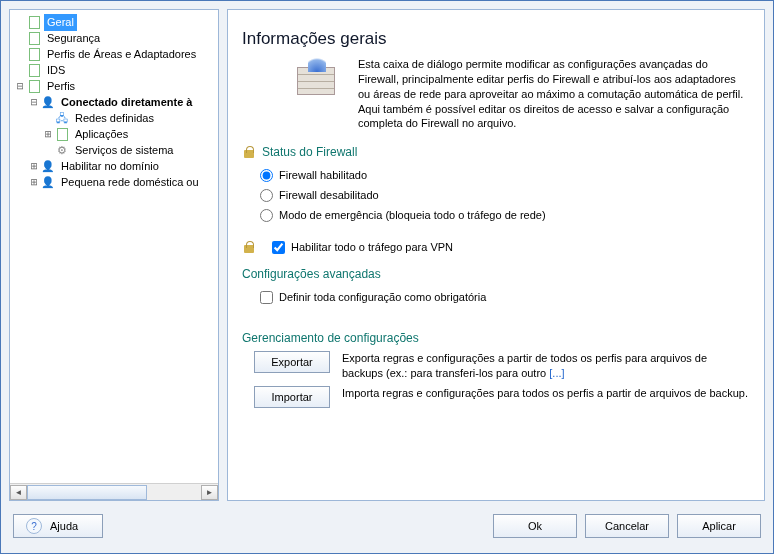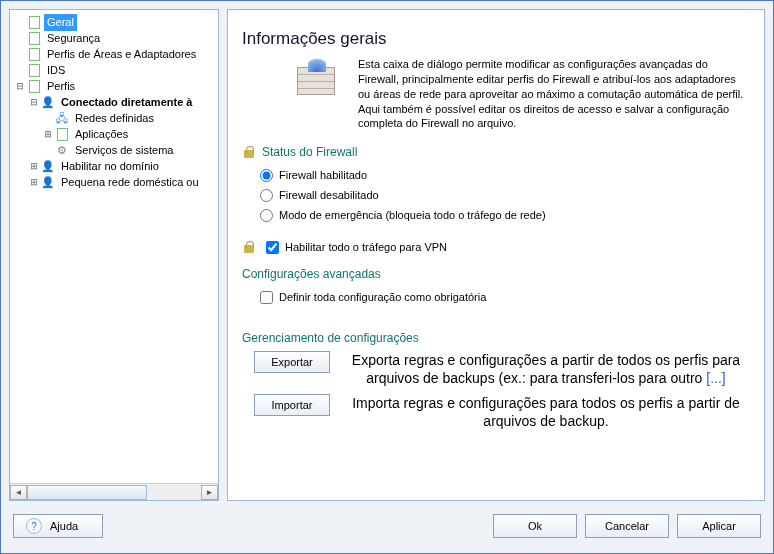--- a/index.html
+++ b/index.html
@@ -34,25 +34,25 @@
   .wall { width:38px; height:28px; background: repeating-linear-gradient( to bottom, #e6e1d9 0 6px, #b7aea1 6px 7px ); border:1px solid #a99; position:relative; }
   .wall::after { content:""; position:absolute; top:-14px; left:10px; width:18px; height:18px; background: radial-gradient(circle at 50% 100%, #3a6fd1 0%, #8fb4ea 60%, transparent 70%); border-radius:50% 50% 0 0; }
   .intro-text { font-size:11px; color:#000; line-height:1.35; }
   h2.subhead { font-size:12px; font-weight:normal; color:#0f766e; margin: 10px 0 6px 0; display:flex; align-items:center; gap:6px; }
   .lock { width:14px; height:14px; display:inline-block; position:relative; }
   .lock::before { content:""; position:absolute; left:2px; top:5px; width:10px; height:8px; background:#d2b24c; border-radius:1px; }
   .lock::after { content:""; position:absolute; left:4px; top:1px; width:6px; height:6px; border:1.5px solid #b8983c; border-bottom:none; border-radius:6px 6px 0 0; }
   .radio-group { margin-left: 18px; }
   .radio-row, .check-row { display:flex; align-items:center; gap:6px; height:20px; font-size:11px; }
   .radio-row input, .check-row input { margin:0; }
-  .vpn-row { display:flex; align-items:center; gap:10px; margin: 12px 0 4px 0; }
+  .vpn-row { display:flex; align-items:center; gap:16px; margin: 12px 0 4px 0; }
   .mgmt { margin-top: 8px; }
   .mgmt-row { display:flex; align-items:flex-start; gap:12px; margin: 6px 0 4px 12px; }
   .btn { min-width:76px; height:22px; border:1px solid #8c9fb9; background:linear-gradient(#fefefe,#e7eef7); font-size:11px; display:flex; align-items:center; justify-content:center; padding:0 10px; cursor:pointer; }
-  .mgmt-desc { font-size:14px; color:#000; line-height:1.3;text-align:center; }
+  .mgmt-desc { font-size:11px; color:#000; line-height:1.3; }
   .mgmt-desc .link { color:#2266cc; }
   .footer { height: 44px; border-top: 0; display:flex; align-items:center; padding: 0 12px 10px 12px; gap:8px; }
   .footer .spacer { flex:1; }
   .help-btn { min-width:90px; height:24px; border:1px solid #8c9fb9; background:linear-gradient(#fefefe,#e7eef7); display:flex; align-items:center; gap:8px; padding:0 12px; cursor:pointer; font-size:11px; }
   .footer .btn { min-width:84px; height:24px; }
   .help-q { width:16px; height:16px; border:1px solid #9fb9da; border-radius:50%; display:flex; align-items:center; justify-content:center; font-size:10px; color:#3a6fd1; background:#f4f8fd; }
   .user-ico { color:#3a8ee6; }
   .page-ico { width:11px; height:13px; border:1px solid #9cb; background:#fff; position:relative; }
   .page-ico.green { border-color:#7bbf7b; }
   .page-ico.multi::after { content:""; position:absolute; left:-2px; top:-2px; width:11px; height:13px; border:1px solid #7bbf7b; background:#fff; z-index:-1; }

